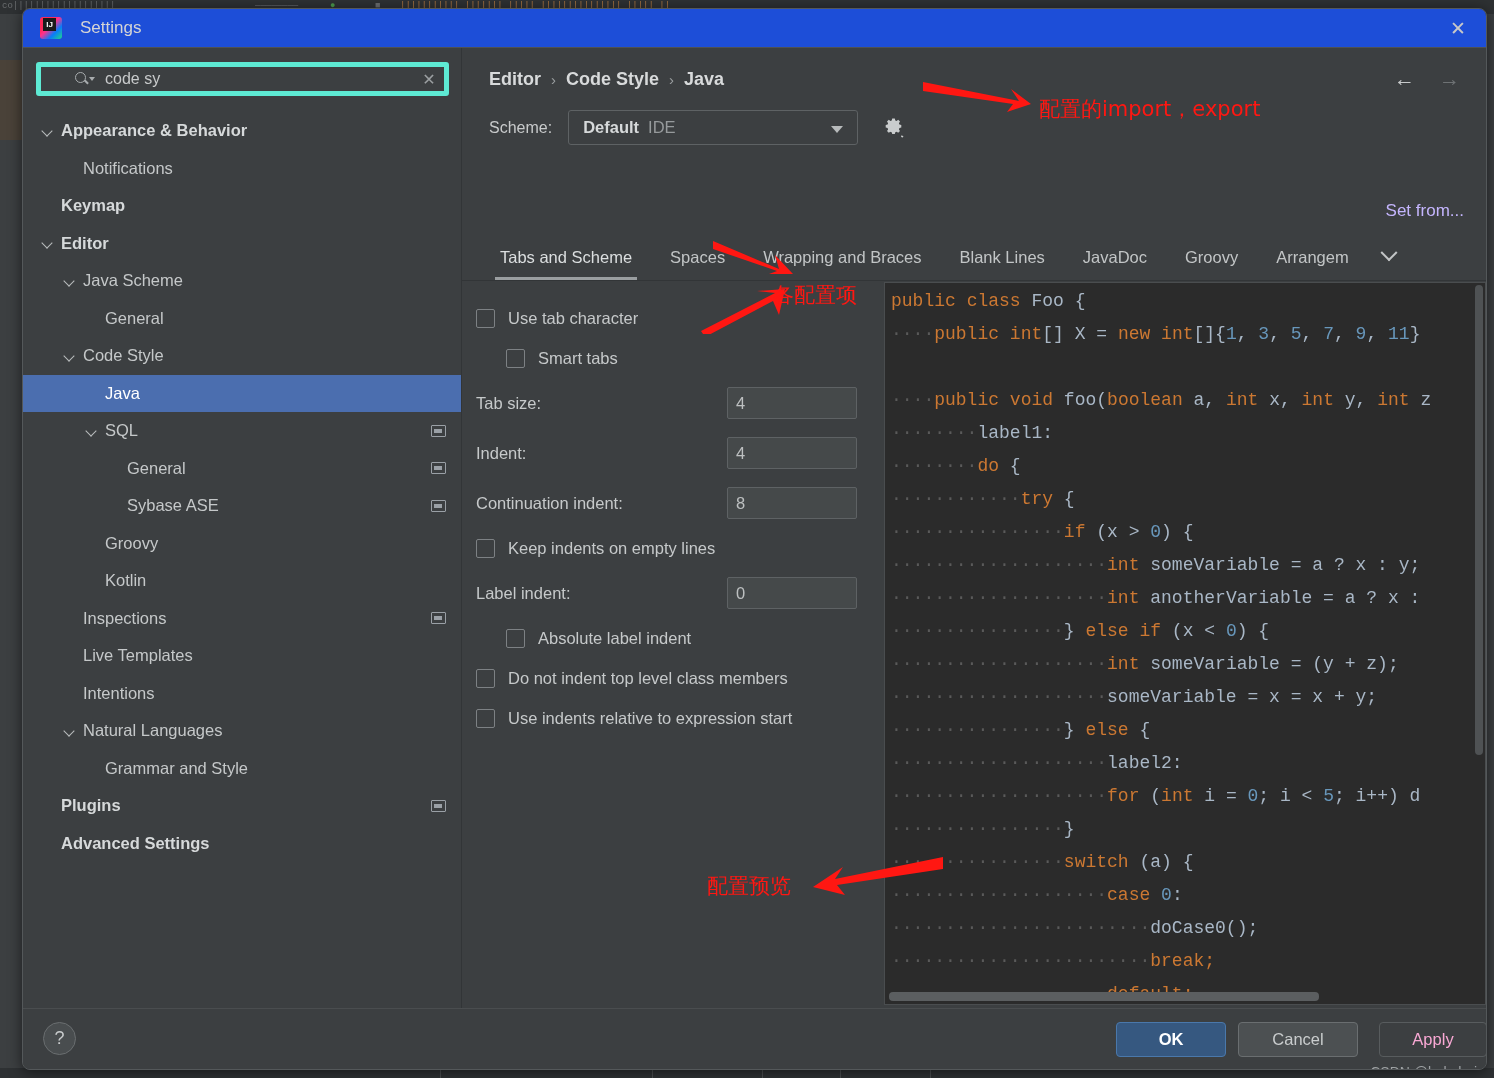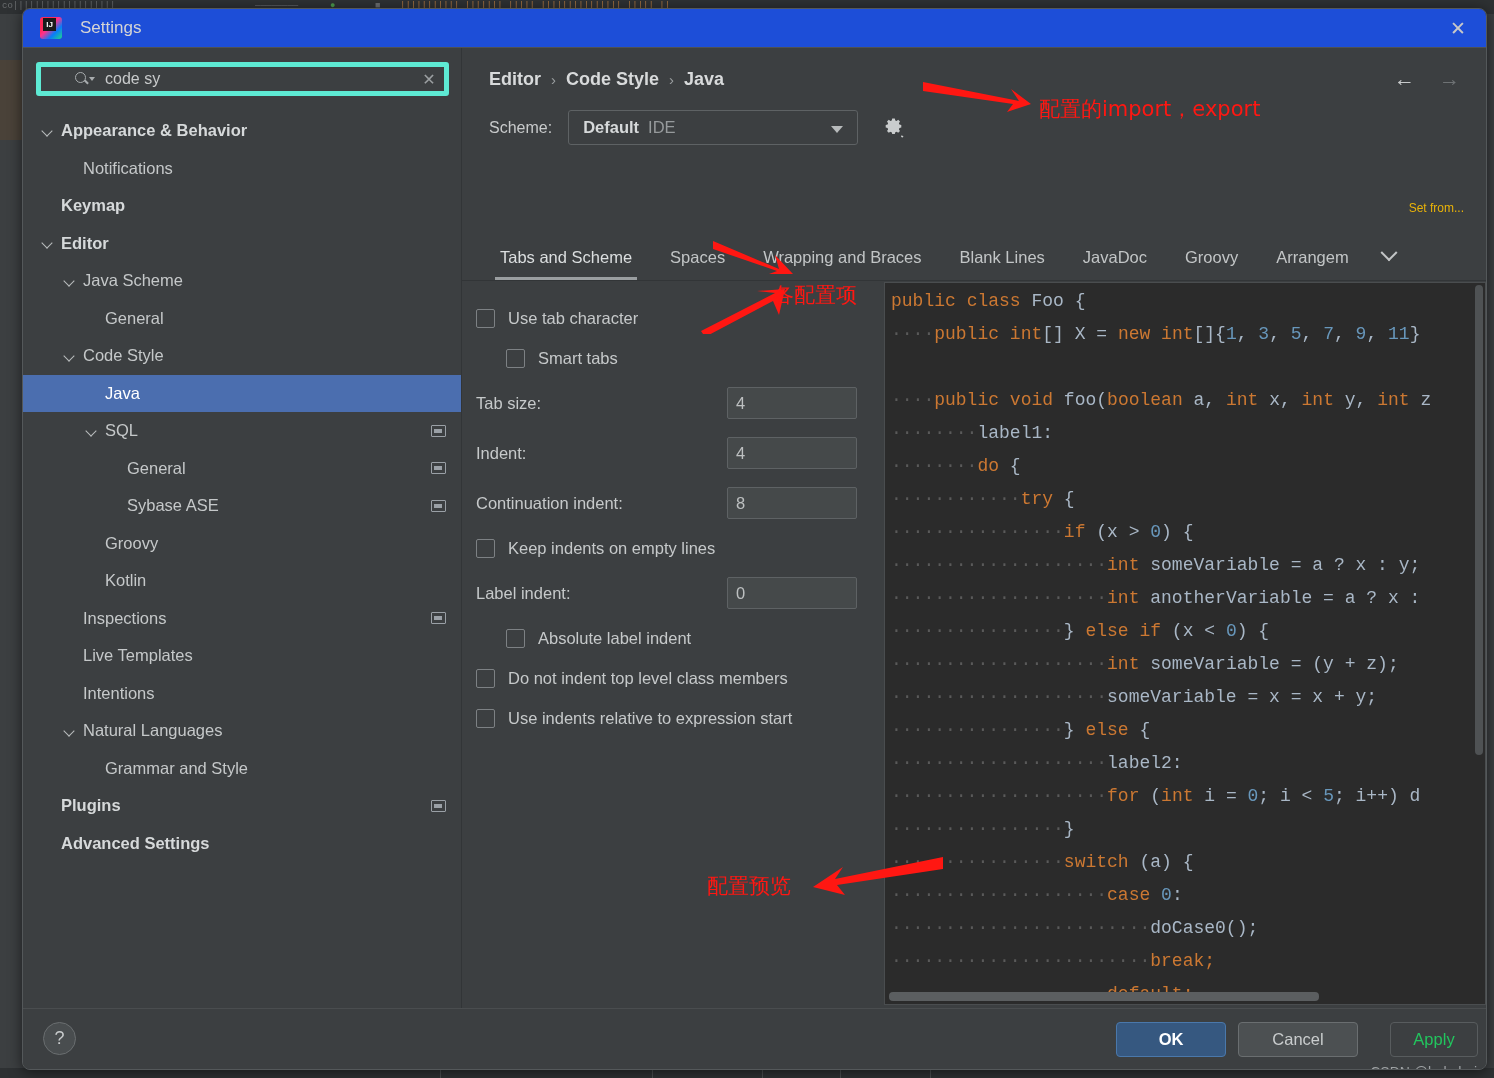--- a/index.html
+++ b/index.html
@@ -231,21 +231,21 @@
     border-top: 7px solid #b7babb;
   }
   .gear-btn {
     margin-left: 22px; width: 26px; height: 26px;
     position: relative; cursor: pointer;
   }
   .gear-btn svg { display: block; }
 
   .setfrom {
     position: absolute; right: 24px; top: 153px;
-    color: #eab308; font-size: 12px; cursor: pointer; text-align: right;
+    color: #c4b5fd; font-size: 17px; cursor: pointer; text-align: right;
   }
 
   .tabs {
     position: absolute; left: 0; top: 186px;
     width: 100%; height: 47px;
     display: flex; align-items: flex-start;
     border-bottom: 1px solid #323537;
   }
   .tab {
     padding: 5px 19px 0 19px;
@@ -383,23 +383,23 @@
     right: 262px; width: 110px;
     background: #365880; border: 1px solid #4a78ab;
     color: #ffffff; font-weight: bold;
   }
   .btn-cancel {
     right: 130px; width: 120px;
     background: #4c5052; border: 1px solid #6a6e70;
     color: #c9cccd;
   }
   .btn-apply {
-    right: 10px; width: 88px;
+    right: 1px; width: 108px;
     background: #3c3f41; border: 1px solid #585c5e;
-    color: #22c55e;
+    color: #f9a8d4;
   }
   .watermark {
     position: absolute; right: 11px; bottom: -11px;
     font-size: 14px; color: #9ea2a4;
   }
 
   
   .anno {
     position: absolute;
     color: #ff1712;

